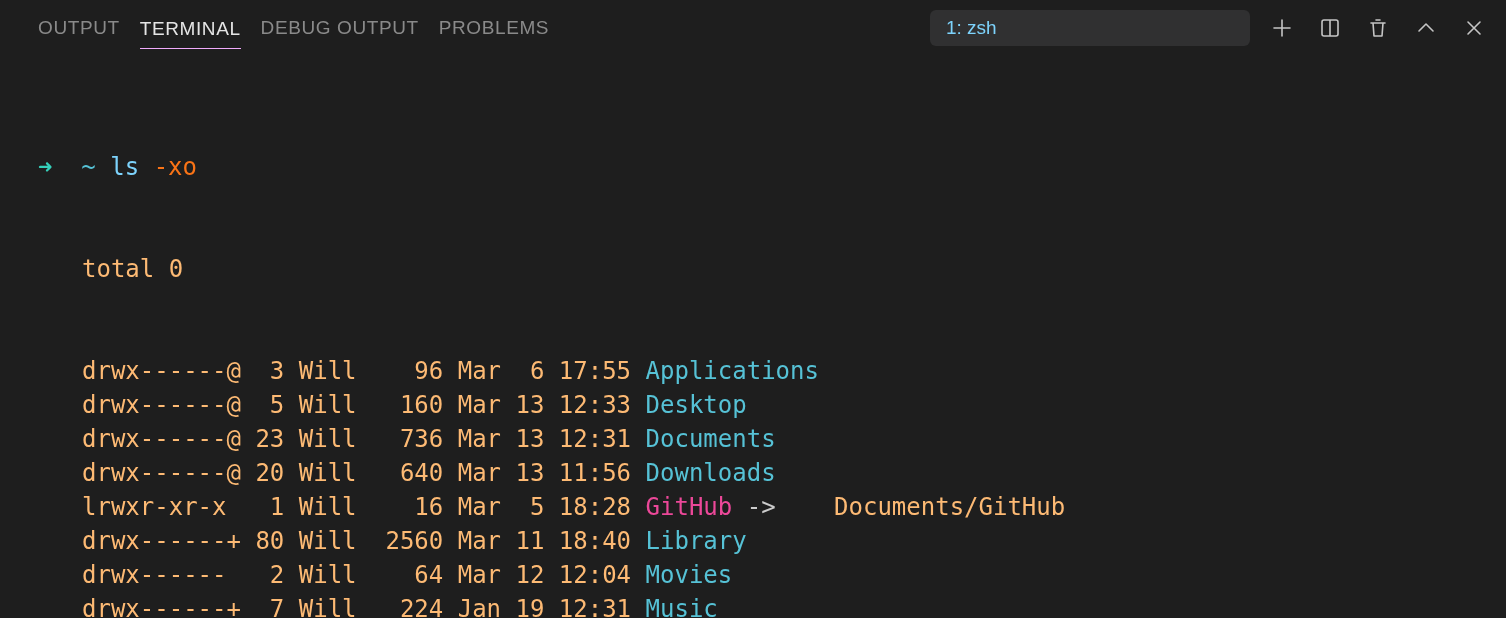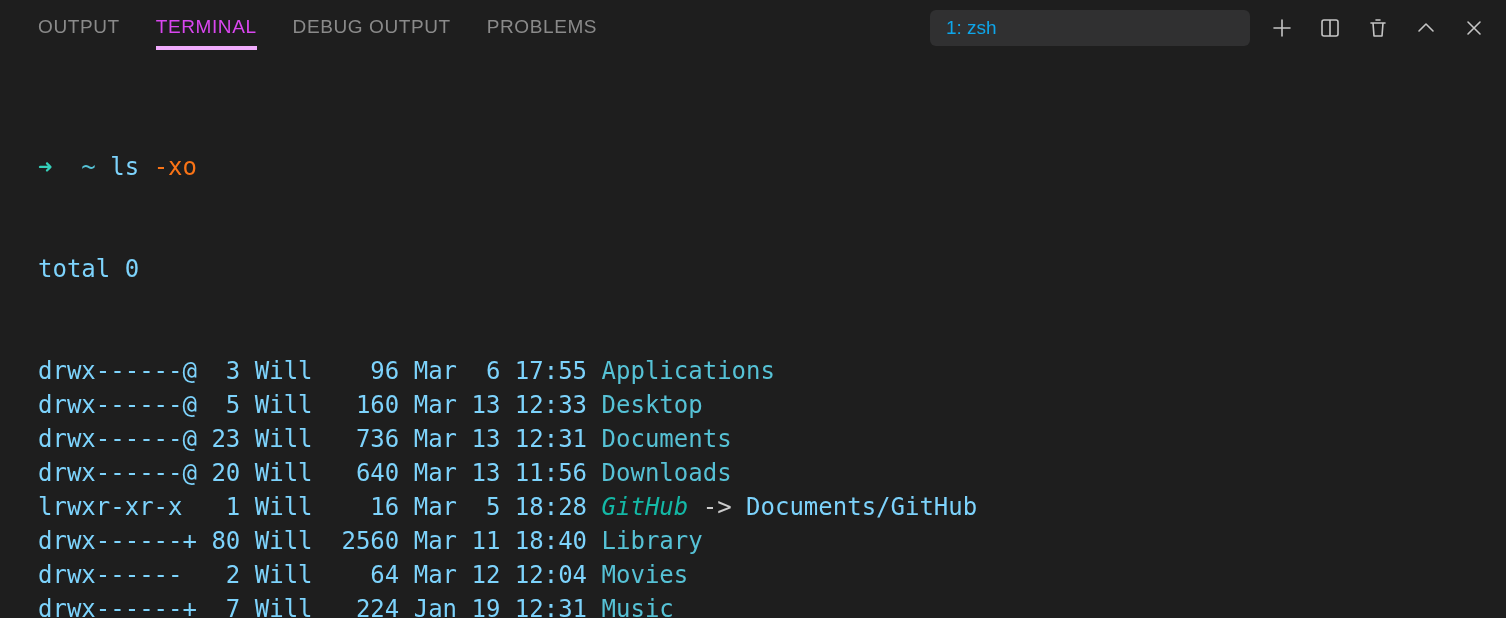--- a/index.html
+++ b/index.html
@@ -13,45 +13,46 @@
     }
     .panel-header {
       display: flex;
       align-items: center;
       height: 56px;
       padding: 0 20px 0 38px;
       gap: 0;
     }
     .tabs {
       display: flex;
-      gap: 36px;
+      gap: 20px;
       flex: 1;
+      align-items: flex-end;
     }
     .tab {
       font-family: -apple-system, "Segoe UI", Helvetica, Arial, sans-serif;
       font-size: 19px;
       letter-spacing: 0.6px;
       color: #8a8a8a;
       cursor: pointer;
       padding: 10px 0 8px 0;
       border-bottom: 2px solid transparent;
     }
     .tab.active {
-      color: #d946ef;
-      border-bottom: 4px solid #f0abfc;
+      color: #e5e5e5;
+      border-bottom: 1px solid #f0abfc;
     }
     .terminal-select {
       display: flex;
       align-items: center;
       background: #303031;
       border-radius: 6px;
       height: 36px;
       width: 320px;
       padding: 0 12px 0 16px;
-      color: #0ea5e9;
+      color: #7dd3fc;
       font-family: -apple-system, "Segoe UI", Helvetica, Arial, sans-serif;
       font-size: 19px;
       cursor: pointer;
       margin-left: 12px;
     }
     .terminal-select .label { flex: 1; }
     .actions {
       display: flex;
       align-items: center;
       gap: 24px;
@@ -71,23 +72,23 @@
     .terminal-body {
       padding: 26px 38px;
       font-size: 24px;
       line-height: 34px;
       white-space: pre;
     }
     .c-arrow { color: #35d0ba; }
     .c-tilde { color: #56c2d6; }
     .c-cmd { color: #7dd3fc; }
     .c-arg { color: #f97316; }
-    .c-text { color: #7dd3fc; }
+    .c-text { color: #fdba74; margin-left: 44px; }
     .c-dir { color: #56c2d6; margin-top: 20px; }
-    .c-link { color: #14b8a6; font-style: italic; }
+    .c-link { color: #ec4899; }
     .c-arrowtxt { color: #cccccc; }
     .row {
       display: block;
     }
   </style>
 </head>
 <body>
 
 <div class="panel-header">
   <div class="tabs" id="tabs-container">

